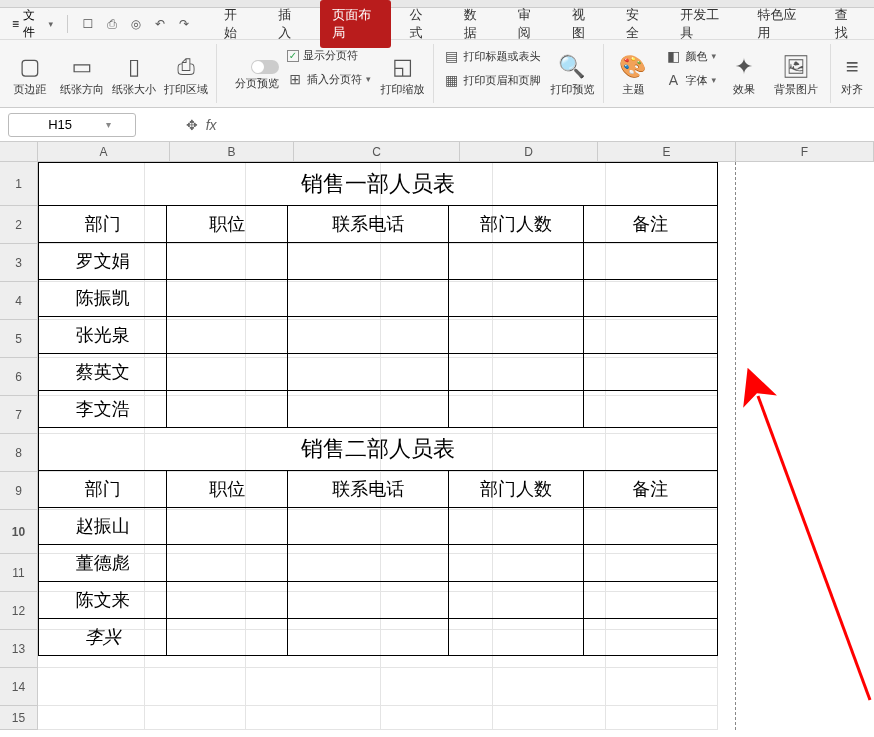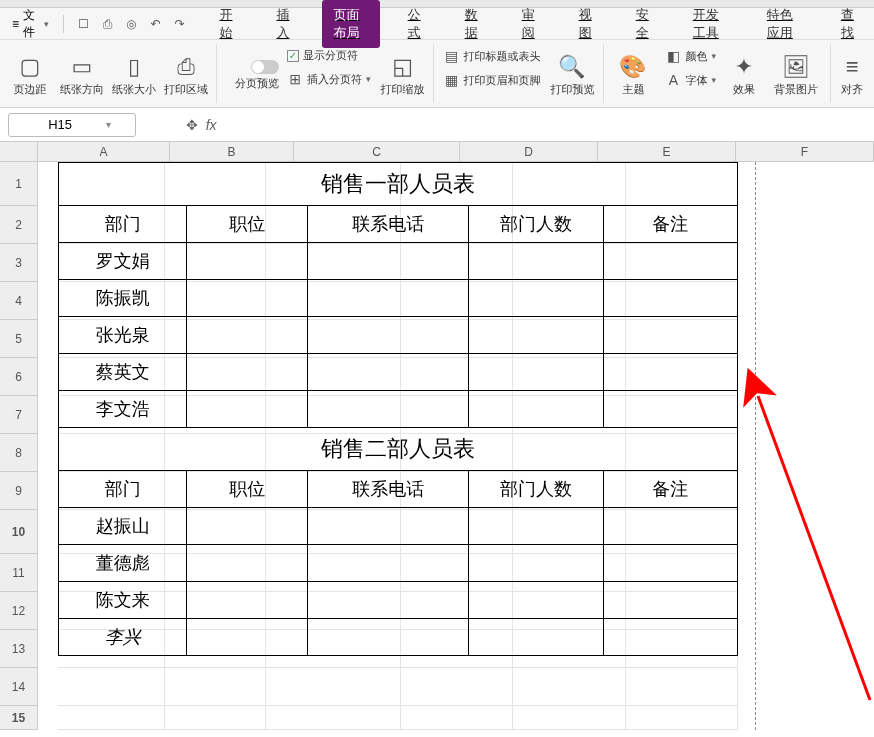--- a/index.html
+++ b/index.html
@@ -7,23 +7,23 @@
 
 
 .top-tabs { height: 8px; background: #e8e8e8; border-bottom: 1px solid #ccc; }
 
 
 .menu-row { display: flex; align-items: center; height: 32px; background: #f6f6f6; border-bottom: 1px solid #ddd; padding: 0 4px; gap: 2px; }
 .file-menu { display: flex; align-items: center; gap: 4px; padding: 0 8px; font-size: 12px; cursor: pointer; }
 .chev-down { font-size: 9px; color: #666; }
 .toolbar-icons-small { display: flex; gap: 8px; margin-left: 6px; }
 .ico-sm { width: 16px; height: 16px; display: flex; align-items: center; justify-content: center; color: #555; cursor: pointer; }
-.menu-tabs { display: flex; margin-left: 18px; gap: 16px; text-decoration: underline; }
+.menu-tabs { display: flex; margin-left: 18px; gap: 7px; }
 .menu-tab { padding: 6px 12px; font-size: 13px; cursor: pointer; color: #333; }
-.menu-tab.active { background: #701a75; color: #fff; border-radius: 3px; }
+.menu-tab.active { background: #b91c1c; color: #fff; border-radius: 3px; }
 
 
 .ribbon { display: flex; height: 68px; background: #f6f6f6; border-bottom: 1px solid #ccc; padding: 4px 0; }
 .ribbon-group { display: flex; align-items: flex-start; padding: 2px 6px; border-right: 1px solid #ddd; gap: 4px; }
 .ribbon-btn-lg { display: flex; flex-direction: column; align-items: center; justify-content: center; width: 48px; height: 58px; cursor: pointer; font-size: 11px; color: #333; gap: 2px; }
 .ribbon-btn-lg .ico { font-size: 22px; color: #555; }
 .ribbon-stack { display: flex; flex-direction: column; gap: 4px; justify-content: center; }
 .ribbon-line { display: flex; align-items: center; gap: 4px; font-size: 11px; color: #333; white-space: nowrap; padding: 2px 4px; cursor: pointer; }
 .ribbon-line .ico-s { width: 16px; height: 16px; display: flex; align-items: center; justify-content: center; color: #555; font-size: 14px; }
 .toggle-sw { width: 28px; height: 14px; background: #ccc; border-radius: 7px; position: relative; }
@@ -240,24 +240,24 @@
     <div class="row-h">5</div>
     <div class="row-h">6</div>
     <div class="row-h">7</div>
     <div class="row-h">8</div>
     <div class="row-h">9</div>
     <div class="row-h r10">10</div>
     <div class="row-h">11</div>
     <div class="row-h">12</div>
     <div class="row-h">13</div>
     <div class="row-h">14</div>
-    <div class="row-h" style="height:24px;font-weight:bold;">15</div>
-  </div>
-
-  <div class="cells" style="width:680px;margin-left:20px;">
+    <div class="row-h" style="height:24px;">15</div>
+  </div>
+
+  <div class="cells" style="width:680px;">
 
     <div class="bg-grid">
       <div class="bg-row tall">
           <div class="bg-cell cA"></div>
           <div class="bg-cell cB"></div>
           <div class="bg-cell cC"></div>
           <div class="bg-cell cD"></div>
           <div class="bg-cell cE"></div>
           <div class="bg-cell cF"></div>
         </div>

